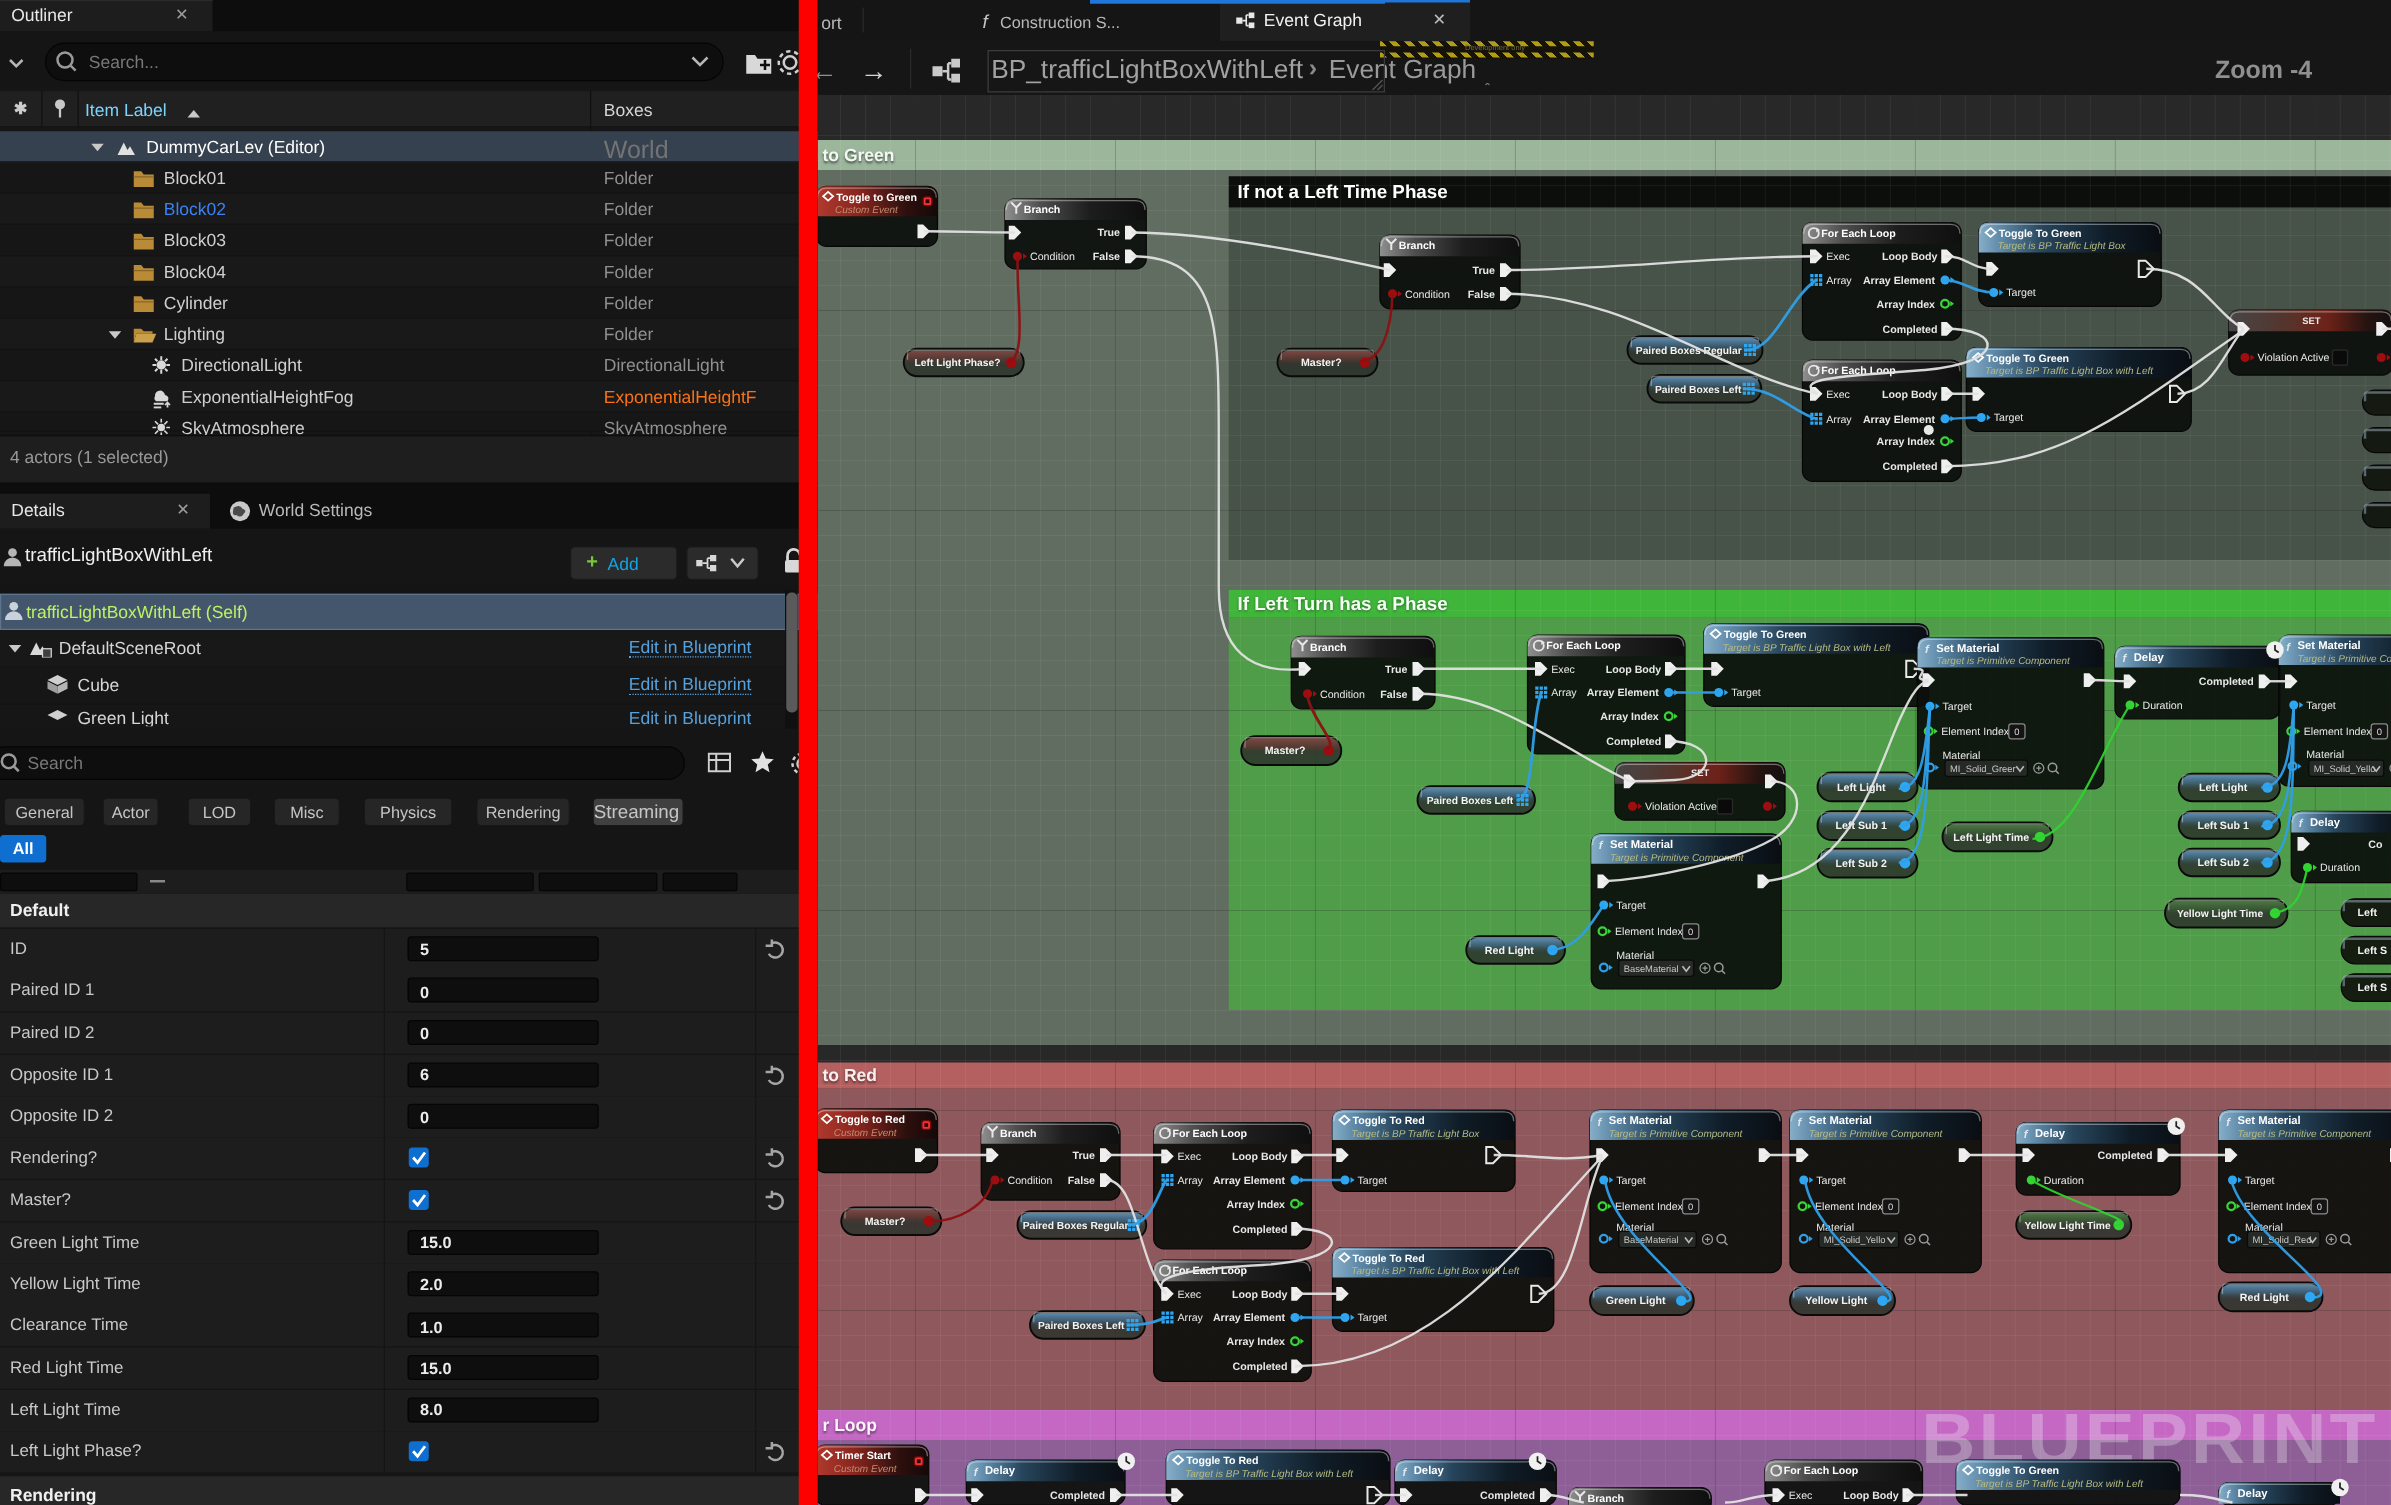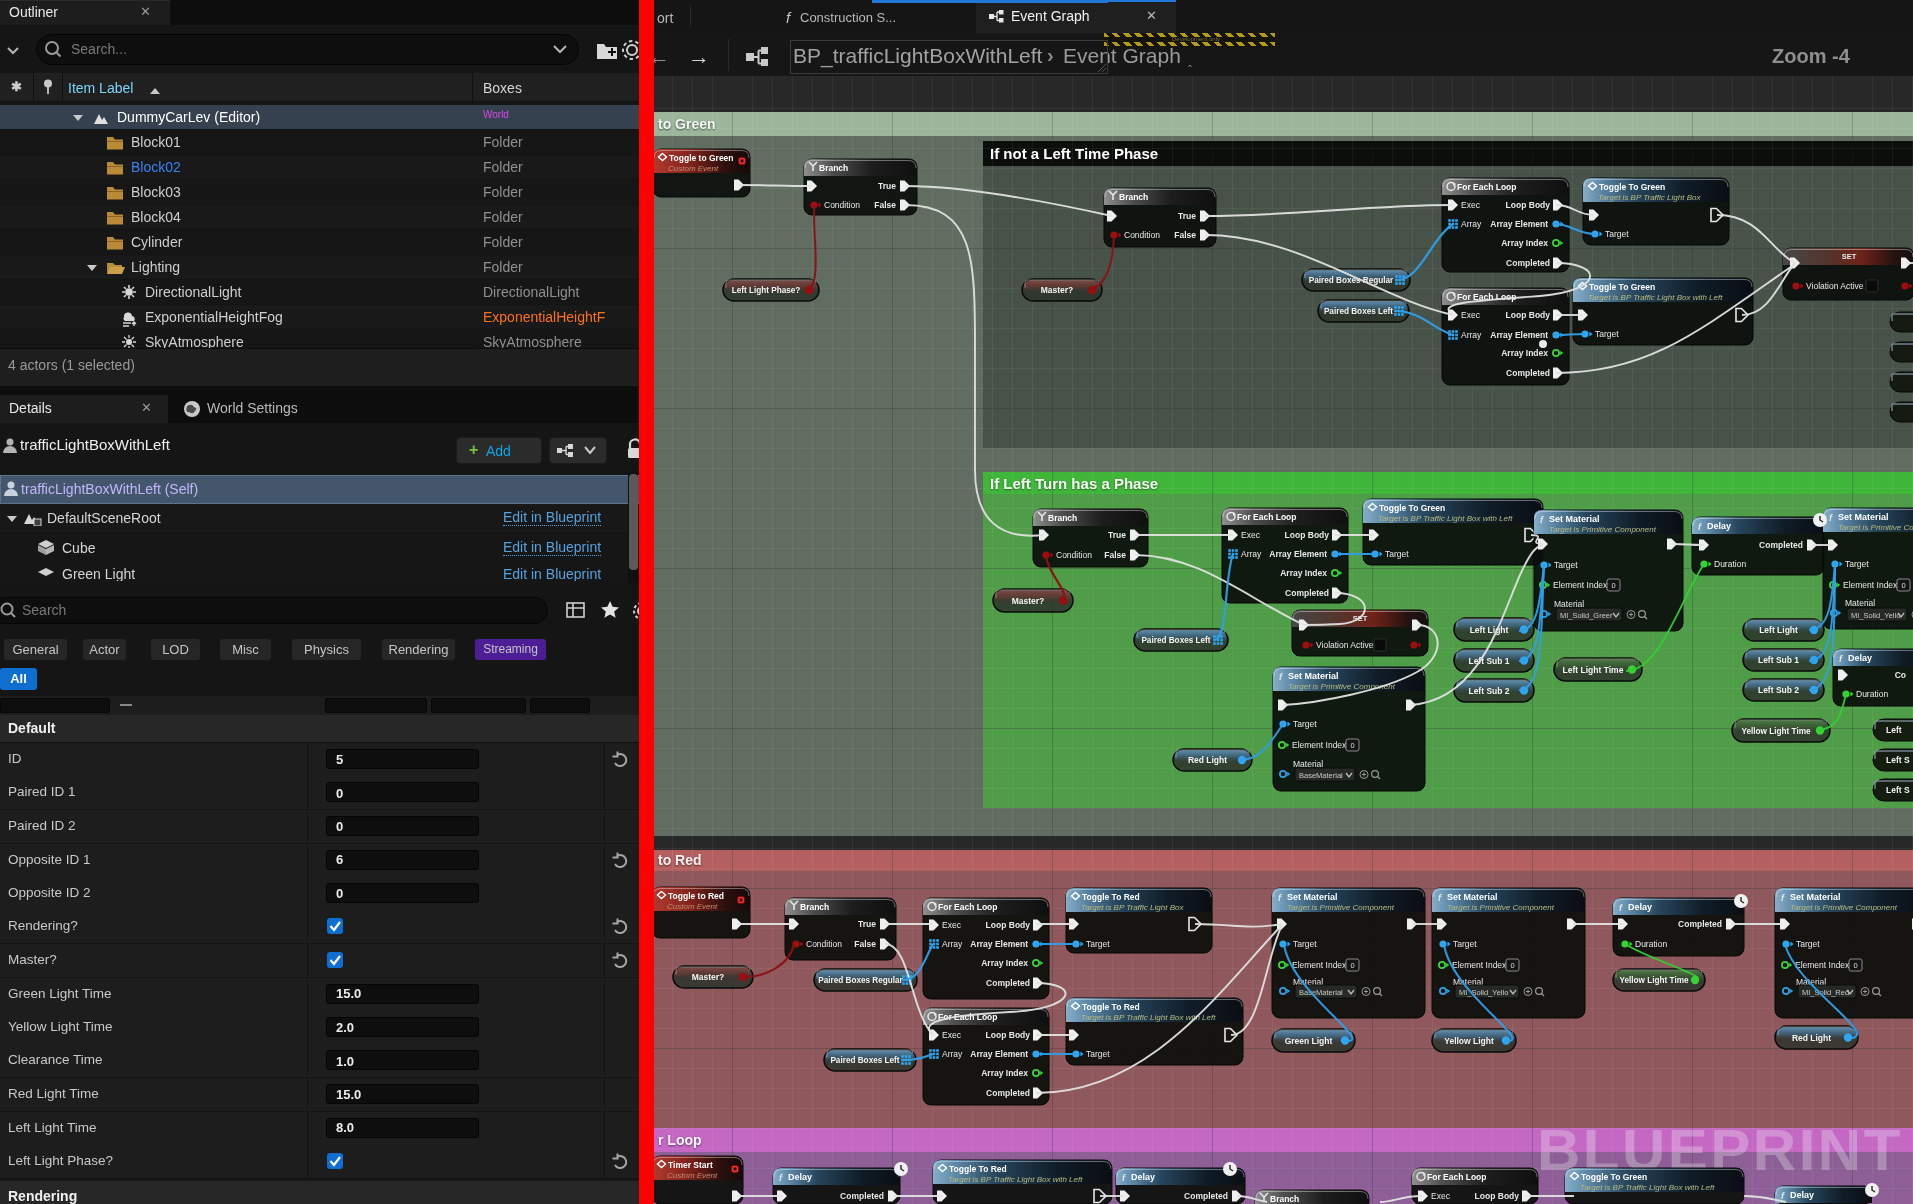--- a/index.html
+++ b/index.html
@@ -43,21 +43,21 @@
     <div class="abs" style="left:62px;top:73px;width:1px;height:29px;background:#101010"></div>
     <div class="abs" style="left:472px;top:73px;width:1px;height:280px;background:#101010"></div>
     <div class="abs row-sep" style="left:0;top:105px;width:657px;height:25px;background:#35414e"></div>
     <svg class="abs" style="left:72px;top:113px" width="12" height="10">
       <path d="M1,2 l10,0 -5,6 z" fill="#c9c9c9"></path>
     </svg>
     <svg class="abs" style="left:92px;top:110px" width="20" height="16">
       <path d="M2,14 L7,4 l3,6 2,-3 4,7 z" fill="#e0e0e0"></path>
     </svg>
     <div class="abs" style="left:117px;top:109px;font-size:14px;color:#ffffff;white-space:nowrap">DummyCarLev (Editor)</div>
-    <div class="abs" style="left:483px;top:109px;font-size:10px;color:#d946ef;white-space:nowrap;max-width:172px;overflow:hidden">World</div>
+    <div class="abs" style="left:483px;top:109px;font-size:20px;color:#737373;white-space:nowrap;max-width:172px;overflow:hidden">World</div>
     <div class="abs row-sep" style="left:0;top:130px;width:657px;height:25px;background:#161616"></div>
     <svg class="abs" style="left:106px;top:135px" width="20" height="16">
       <path d="M1,2 h6 l2,2.5 h8 v10 h-16 z" fill="#b98b36"></path>
       <path d="M1,6 h16 v1 h-16 z" fill="#8a6626"></path>
     </svg>
     <div class="abs" style="left:131px;top:134px;font-size:14px;color:#cfcfcf;white-space:nowrap">Block01</div>
     <div class="abs" style="left:483px;top:134px;font-size:14px;color:#909090;white-space:nowrap;max-width:172px;overflow:hidden">Folder</div>
     <div class="abs row-sep" style="left:0;top:155px;width:657px;height:25px;background:#191919"></div>
     <svg class="abs" style="left:106px;top:160px" width="20" height="16">
       <path d="M1,2 h6 l2,2.5 h8 v10 h-16 z" fill="#b98b36"></path>
@@ -160,21 +160,21 @@
     <svg class="abs" style="left:626px;top:438px" width="20" height="22">
       <path d="M4,10 v-3 a5,5 0 0 1 10,-1" fill="none" stroke="#d8d8d8" stroke-width="2.2"></path>
       <rect x="2" y="10" width="13" height="10" rx="1.5" fill="#d8d8d8"></rect>
     </svg>
     <div class="abs" style="left:0;top:468px;width:657px;height:10px;background:#141414"></div>
     <div class="abs" style="left:0;top:475px;width:657px;height:29px;background:#44566b;border:1px solid #5d748f"></div>
     <svg class="abs" style="left:3px;top:480px" width="16" height="18">
       <circle cx="8" cy="5" r="3.5" fill="#c9d2dc"></circle>
       <path d="M1,16 a7,7 0 0 1 14,0 z" fill="#c9d2dc"></path>
     </svg>
-    <div class="abs" style="left:21px;top:481px;font-size:14px;color:#c4b5fd">trafficLightBoxWithLeft (Self)</div>
+    <div class="abs" style="left:21px;top:481px;font-size:14px;color:#bef264">trafficLightBoxWithLeft (Self)</div>
     <div class="abs row-sep" style="left:0;top:504px;width:657px;height:30px;background:#181818"></div>
     <svg class="abs" style="left:6px;top:514px" width="12" height="10">
       <path d="M1,2 l10,0 -5,6 z" fill="#c9c9c9"></path>
     </svg>
     <svg class="abs" style="left:22px;top:509px" width="20" height="17">
       <path d="M2,15 L7,5 l3,6 2,-3 4,7 z" fill="#d8d8d8"></path>
       <rect x="12" y="10" width="7" height="7" fill="#3f3f3f" stroke="#d8d8d8"></rect>
     </svg>
     <div class="abs" style="left:47px;top:510px;font-size:14px;color:#d6d6d6">DefaultSceneRoot</div>
     <div class="abs" style="left:503px;top:509px;font-size:14px;color:#56a2de;border-bottom:1px dotted #56a2de">Edit in Blueprint</div>
@@ -216,21 +216,21 @@
         <circle cx="10" cy="10" r="8" stroke-dasharray="3 2.6"></circle>
       </g>
     </svg>
     <div class="abs" style="left:0;top:632px;width:657px;height:34px;background:#151515"></div>
     <div class="abs" style="left:3px;top:638px;width:65px;height:23px;background:#262626;border:1px solid #171717;border-radius:4px;text-align:center;font-size:13px;color:#c5c5c5;line-height:21px">General</div>
     <div class="abs" style="left:82px;top:638px;width:45px;height:23px;background:#262626;border:1px solid #171717;border-radius:4px;text-align:center;font-size:13px;color:#c5c5c5;line-height:21px">Actor</div>
     <div class="abs" style="left:150px;top:638px;width:51px;height:23px;background:#262626;border:1px solid #171717;border-radius:4px;text-align:center;font-size:13px;color:#c5c5c5;line-height:21px">LOD</div>
     <div class="abs" style="left:219px;top:638px;width:53px;height:23px;background:#262626;border:1px solid #171717;border-radius:4px;text-align:center;font-size:13px;color:#c5c5c5;line-height:21px">Misc</div>
     <div class="abs" style="left:291px;top:638px;width:71px;height:23px;background:#262626;border:1px solid #171717;border-radius:4px;text-align:center;font-size:13px;color:#c5c5c5;line-height:21px">Physics</div>
     <div class="abs" style="left:381px;top:638px;width:75px;height:23px;background:#262626;border:1px solid #171717;border-radius:4px;text-align:center;font-size:13px;color:#c5c5c5;line-height:21px">Rendering</div>
-    <div class="abs" style="left:474px;top:638px;width:73px;height:23px;background:#4c1d95;border:1px solid #171717;border-radius:4px;text-align:center;font-size:12px;color:#c5c5c5;line-height:21px">Streaming</div>
+    <div class="abs" style="left:474px;top:638px;width:73px;height:23px;background:#404040;border:1px solid #171717;border-radius:4px;font-size:15px;color:#c5c5c5;line-height:21px">Streaming</div>
     <div class="abs" style="left:0;top:666px;width:657px;height:30px;background:#151515"></div>
     <div class="abs" style="left:0;top:668px;width:37px;height:22px;background:#0f6fd0;border-radius:3px;text-align:center;font-size:13px;color:#fff;font-weight:bold;line-height:21px">All</div>
     <div class="abs" style="left:0;top:696px;width:657px;height:19px;background:#1d1d1d"></div>
     <div class="abs" style="left:0;top:698px;width:110px;height:15px;background:#0e0e0e;border:1px solid #060606;border-radius:2px"></div>
     <div class="abs" style="left:120px;top:704px;width:12px;height:2px;background:#888"></div>
     <div class="abs" style="left:325px;top:698px;width:102px;height:15px;background:#0e0e0e;border:1px solid #060606;border-radius:2px"></div>
     <div class="abs" style="left:431px;top:698px;width:95px;height:15px;background:#0e0e0e;border:1px solid #060606;border-radius:2px"></div>
     <div class="abs" style="left:530px;top:698px;width:60px;height:15px;background:#0e0e0e;border:1px solid #060606;border-radius:2px"></div>
     <div class="abs" style="left:0;top:715px;width:657px;height:28px;background:#272727;border-bottom:1px solid #0f0f0f"></div>
     <div class="abs" style="left:8px;top:720px;font-size:14px;color:#f0f0f0;font-weight:bold">Default</div>

